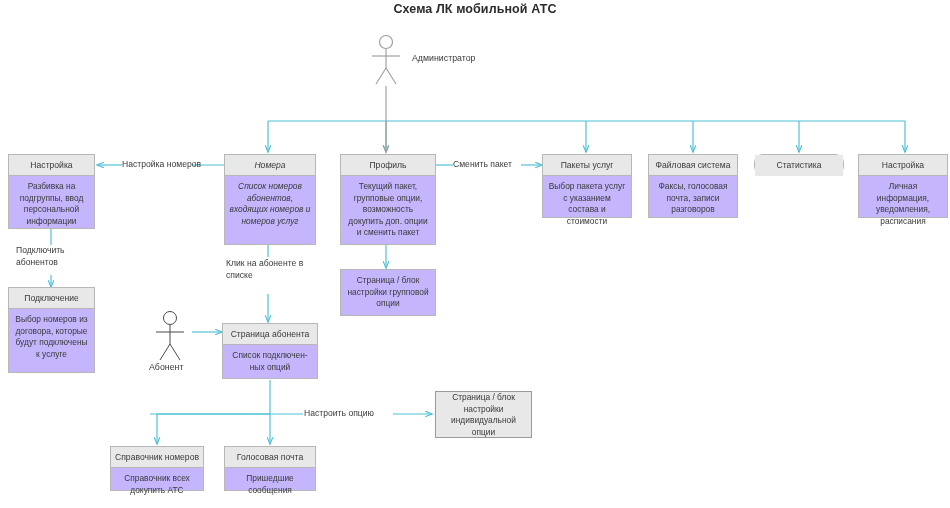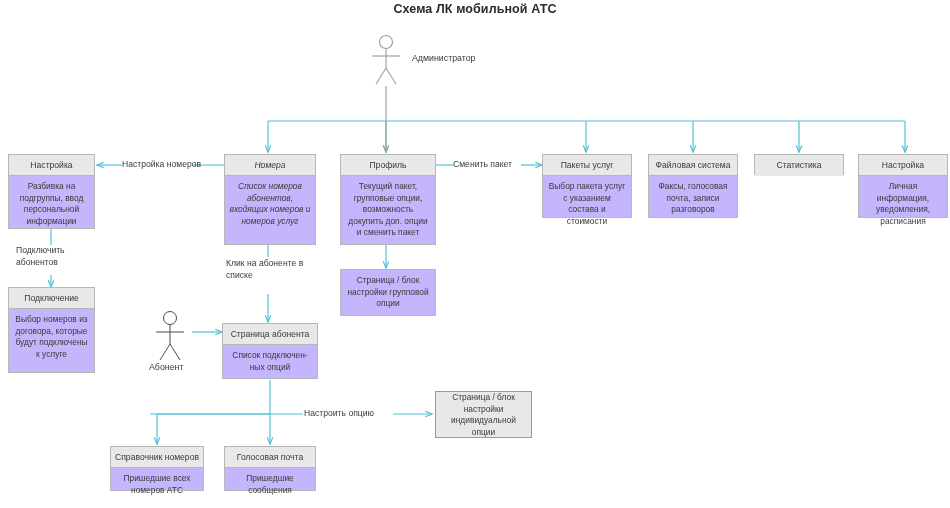--- a/index.html
+++ b/index.html
@@ -198,41 +198,41 @@
   <div class="node" style="left:542px; top:154px; width:90px; height:64px;">
     <div class="hdr">Пакеты услуг</div>
     <div class="body">Выбор пакета услуг с указанием состава и стоимости</div>
   </div>
 
   <div class="node" style="left:648px; top:154px; width:90px; height:64px;">
     <div class="hdr">Файловая система</div>
     <div class="body">Факсы, голосовая почта, записи разговоров</div>
   </div>
 
-  <div class="node no-body" style="left:754px; top:154px; width:90px; height:21px;">
+  <div class="node no-body" style="left:754px; top:154px; width:90px; height:21px;border-radius:9px;">
     <div class="hdr">Статистика</div>
   </div>
 
   <div class="node" style="left:858px; top:154px; width:90px; height:64px;">
     <div class="hdr">Настройка</div>
     <div class="body">Личная информация, уведомления, расписания</div>
   </div>
 
   <div class="node" style="left:222px; top:323px; width:96px; height:56px;">
     <div class="hdr">Страница абонента</div>
     <div class="body">Список подключен-ных опций</div>
   </div>
 
   <div class="node filled" style="left:435px; top:391px; width:97px; height:47px;">
     <div class="body">Страница / блок настройки индивидуальной опции</div>
   </div>
 
   <div class="node" style="left:110px; top:446px; width:94px; height:45px;">
     <div class="hdr">Справочник номеров</div>
-    <div class="body">Пришедшие всех номеров АТС</div>
+    <div class="body">Справочник всех докупить АТС</div>
   </div>
 
   <div class="node" style="left:224px; top:446px; width:92px; height:45px;">
     <div class="hdr">Голосовая почта</div>
     <div class="body">Пришедшие сообщения</div>
   </div>
 
   <div class="edge-label" style="left:122px; top:159px; width:70px;">Настройка номеров</div>
 
   <div class="edge-label multi" style="left:16px; top:245px; width:70px;">Подключить абонентов</div>

